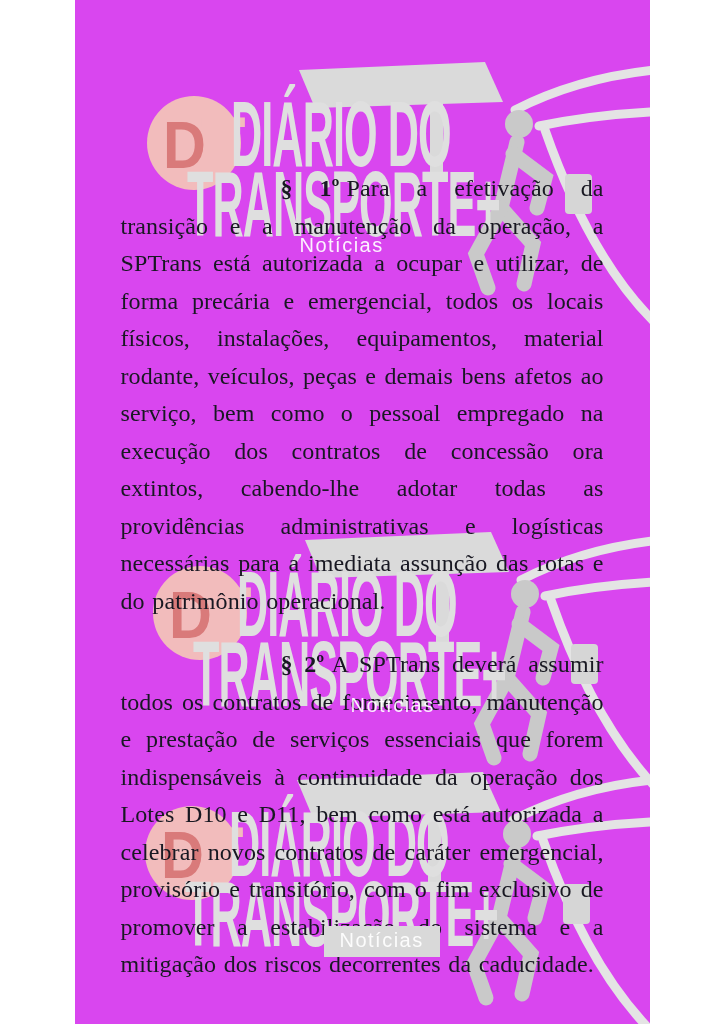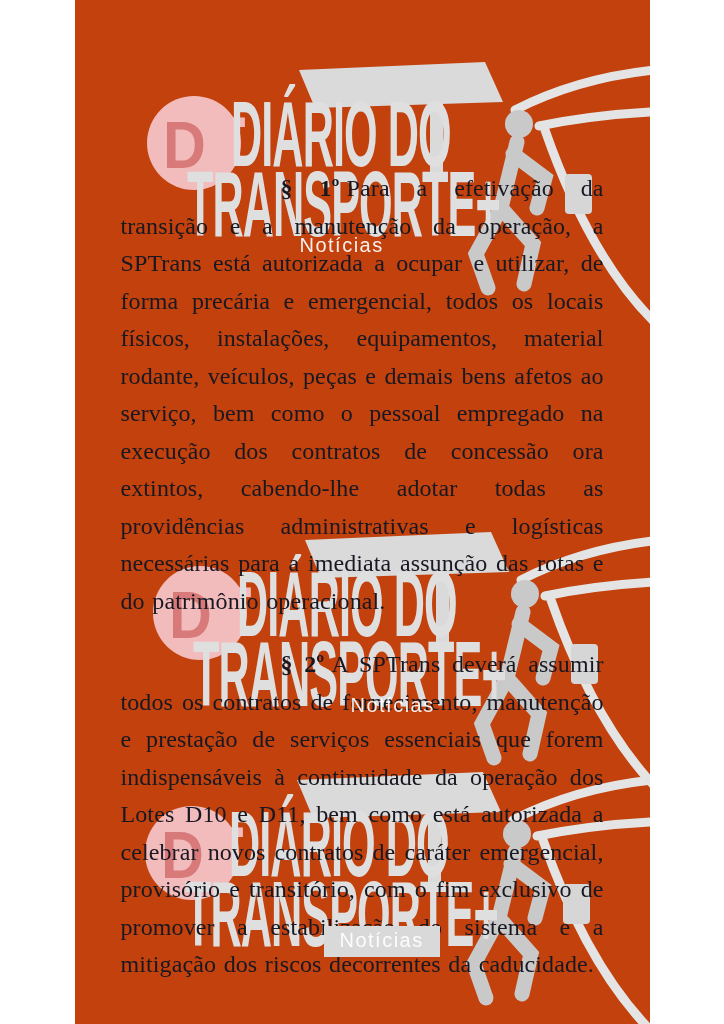--- a/index.html
+++ b/index.html
@@ -1,18 +1,18 @@
 <!DOCTYPE html>
 <html><head>
 <meta charset="utf-8">
 <style>
   html,body { margin:0; padding:0; background:#ffffff; }
   .page {
     position:relative; width:575px; height:1024px; margin:0 auto;
-    background:#c2410c; overflow:hidden;
+    background:#d946ef; overflow:hidden;
     font-family:"Liberation Serif", serif;
   }
   
   .wm-layer { position:absolute; inset:0; z-index:0; }
   .wm-inst { position:absolute; overflow:visible; }
   .wm-title {
     font-family:"Liberation Sans", sans-serif;
     font-weight:bold; font-size:92px; letter-spacing:-2px;
   }
   .wm-monogram-d { font-family:"Liberation Sans", sans-serif; font-weight:bold; font-size:66px; }

